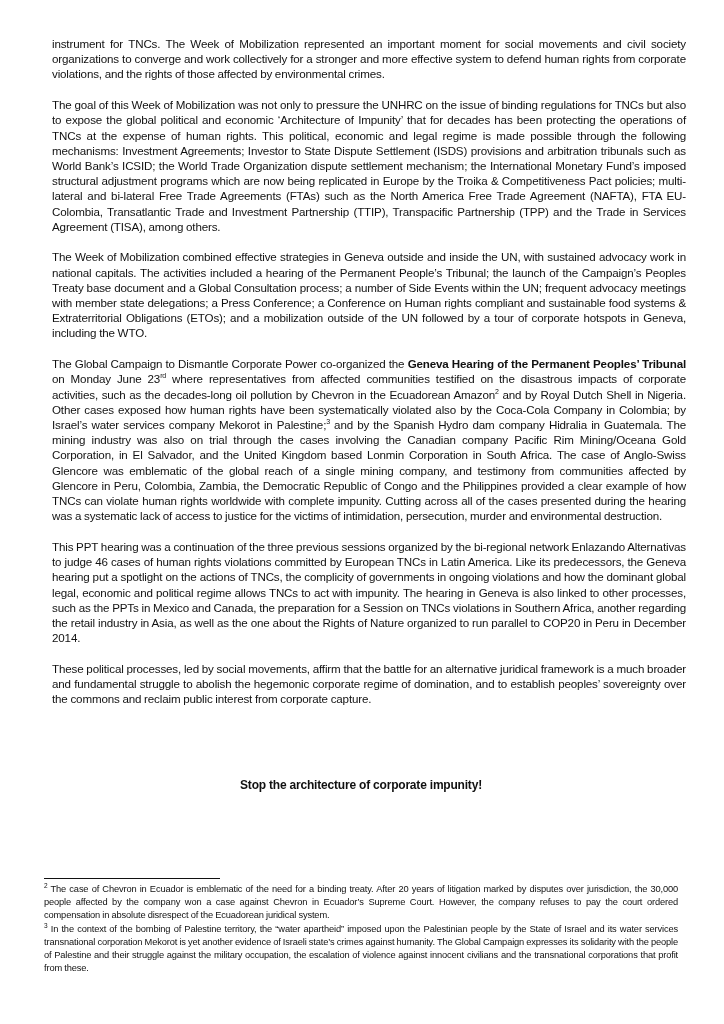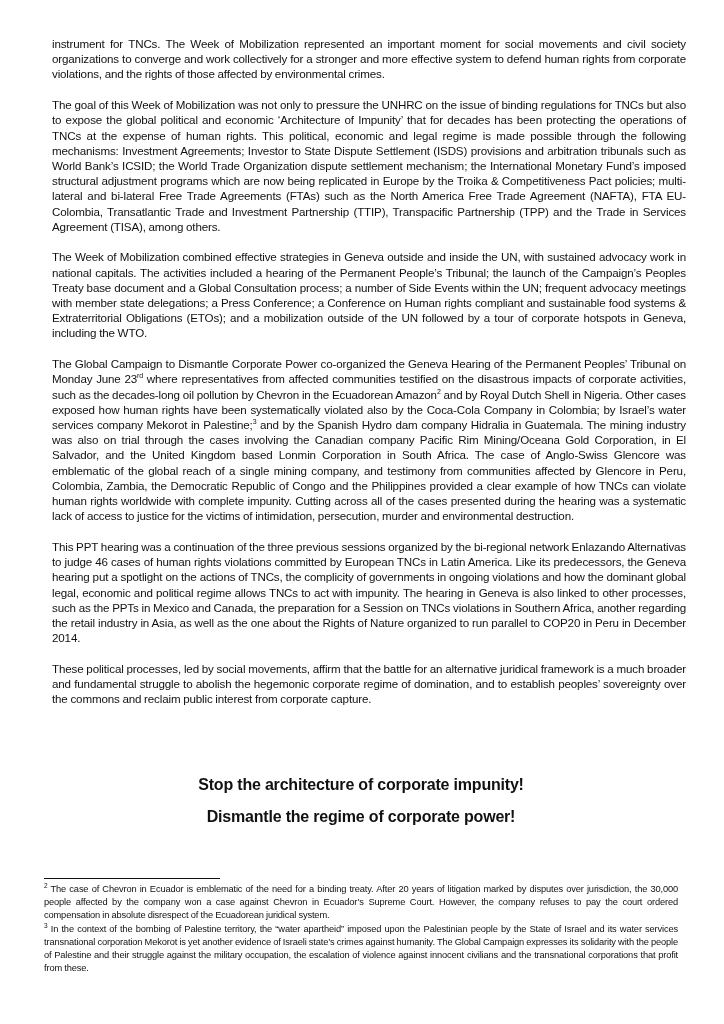--- a/index.html
+++ b/index.html
@@ -23,36 +23,36 @@
     }
     .para {
       font-size: 11.6px;
       line-height: 15.2px;
       text-align: justify;
       margin: 0 0 15.5px 0;
       letter-spacing: -0.15px;
       word-spacing: -0.3px;
     }
     .para b {
-      font-weight: normal;
+      font-weight: bold;
     }
     sup {
       font-size: 7px;
       line-height: 0;
       vertical-align: 5px;
     }
     .slogans {
       position: absolute;
       left: 44px;
       top: 777px;
       width: 634px;
       text-align: center;
     }
     .slogan {
-      font-size: 16px;
+      font-size: 12px;
       font-weight: bold;
       line-height: 16px;
       margin: 0 0 16px 0;
       letter-spacing: -0.2px;
     }
     .fn-rule {
       position: absolute;
       left: 44px;
       top: 878px;
       width: 176px;
@@ -85,21 +85,20 @@
   <p class="para">instrument for TNCs. The Week of Mobilization represented an important moment for social movements and civil society organizations to converge and work collectively for a stronger and more effective system to defend human rights from corporate violations, and the rights of those affected by environmental crimes.</p>
   <p class="para">The goal of this Week of Mobilization was not only to pressure the UNHRC on the issue of binding regulations for TNCs but also to expose the global political and economic ‘Architecture of Impunity’ that for decades has been protecting the operations of TNCs at the expense of human rights. This political, economic and legal regime is made possible through the following mechanisms: Investment Agreements; Investor to State Dispute Settlement (ISDS) provisions and arbitration tribunals such as World Bank’s ICSID; the World Trade Organization dispute settlement mechanism; the International Monetary Fund’s imposed structural adjustment programs which are now being replicated in Europe by the Troika &amp; Competitiveness Pact policies; multi-lateral and bi-lateral Free Trade Agreements (FTAs) such as the North America Free Trade Agreement (NAFTA), FTA EU-Colombia, Transatlantic Trade and Investment Partnership (TTIP), Transpacific Partnership (TPP) and the Trade in Services Agreement (TISA), among others.</p>
   <p class="para">The Week of Mobilization combined effective strategies in Geneva outside and inside the UN, with sustained advocacy work in national capitals. The activities included a hearing of the Permanent People’s Tribunal; the launch of the Campaign’s Peoples Treaty base document and a Global Consultation process; a number of Side Events within the UN; frequent advocacy meetings with member state delegations; a Press Conference; a Conference on Human rights compliant and sustainable food systems &amp; Extraterritorial Obligations (ETOs); and a mobilization outside of the UN followed by a tour of corporate hotspots in Geneva, including the WTO.</p>
   <p class="para"><span>The Global Campaign to Dismantle Corporate Power co-organized the </span><b>Geneva Hearing of the Permanent Peoples’ Tribunal</b><span> on Monday June 23</span><sup>rd</sup><span> where representatives from affected communities testified on the disastrous impacts of corporate activities, such as the decades-long oil pollution by Chevron in the Ecuadorean Amazon</span><sup>2</sup><span> and by Royal Dutch Shell in Nigeria. Other cases exposed how human rights have been systematically violated also by the Coca-Cola Company in Colombia; by Israel’s water services company Mekorot in Palestine;</span><sup>3</sup><span> and by the Spanish Hydro dam company Hidralia in Guatemala. The mining industry was also on trial through the cases involving the Canadian company Pacific Rim Mining/Oceana Gold Corporation, in El Salvador, and the United Kingdom based Lonmin Corporation in South Africa. The case of Anglo-Swiss Glencore was emblematic of the global reach of a single mining company, and testimony from communities affected by Glencore in Peru, Colombia, Zambia, the Democratic Republic of Congo and the Philippines provided a clear example of how TNCs can violate human rights worldwide with complete impunity. Cutting across all of the cases presented during the hearing was a systematic lack of access to justice for the victims of intimidation, persecution, murder and environmental destruction.</span></p>
   <p class="para">This PPT hearing was a continuation of the three previous sessions organized by the bi-regional network Enlazando Alternativas to judge 46 cases of human rights violations committed by European TNCs in Latin America. Like its predecessors, the Geneva hearing put a spotlight on the actions of TNCs, the complicity of governments in ongoing violations and how the dominant global legal, economic and political regime allows TNCs to act with impunity. The hearing in Geneva is also linked to other processes, such as the PPTs in Mexico and Canada, the preparation for a Session on TNCs violations in Southern Africa, another regarding the retail industry in Asia, as well as the one about the Rights of Nature organized to run parallel to COP20 in Peru in December 2014.</p>
   <p class="para">These political processes, led by social movements, affirm that the battle for an alternative juridical framework is a much broader and fundamental struggle to abolish the hegemonic corporate regime of domination, and to establish peoples’ sovereignty over the commons and reclaim public interest from corporate capture.</p>
 </div>
 
 <div class="slogans">
   <p class="slogan">Stop the architecture of corporate impunity!</p>
-  <p class="slogan">Dismantle the regime of corporate power!</p>
 </div>
 
 <div class="fn-rule"></div>
 
 <div class="footnotes">
   <p class="fn"><sup>2</sup><span> The case of Chevron in Ecuador is emblematic of the need for a binding treaty. After 20 years of litigation marked by disputes over jurisdiction, the 30,000 people affected by the company won a case against Chevron in Ecuador’s Supreme Court. However, the company refuses to pay the court ordered compensation in absolute disrespect of the Ecuadorean juridical system.</span></p>
   <p class="fn"><sup>3</sup><span> In the context of the bombing of Palestine territory, the “water apartheid” imposed upon the Palestinian people by the State of Israel and its water services transnational corporation Mekorot is yet another evidence of Israeli state’s crimes against humanity. The Global Campaign expresses its solidarity with the people of Palestine and their struggle against the military occupation, the escalation of violence against innocent civilians and the transnational corporations that profit from these.</span></p>
 </div>
 
 </body></html>

